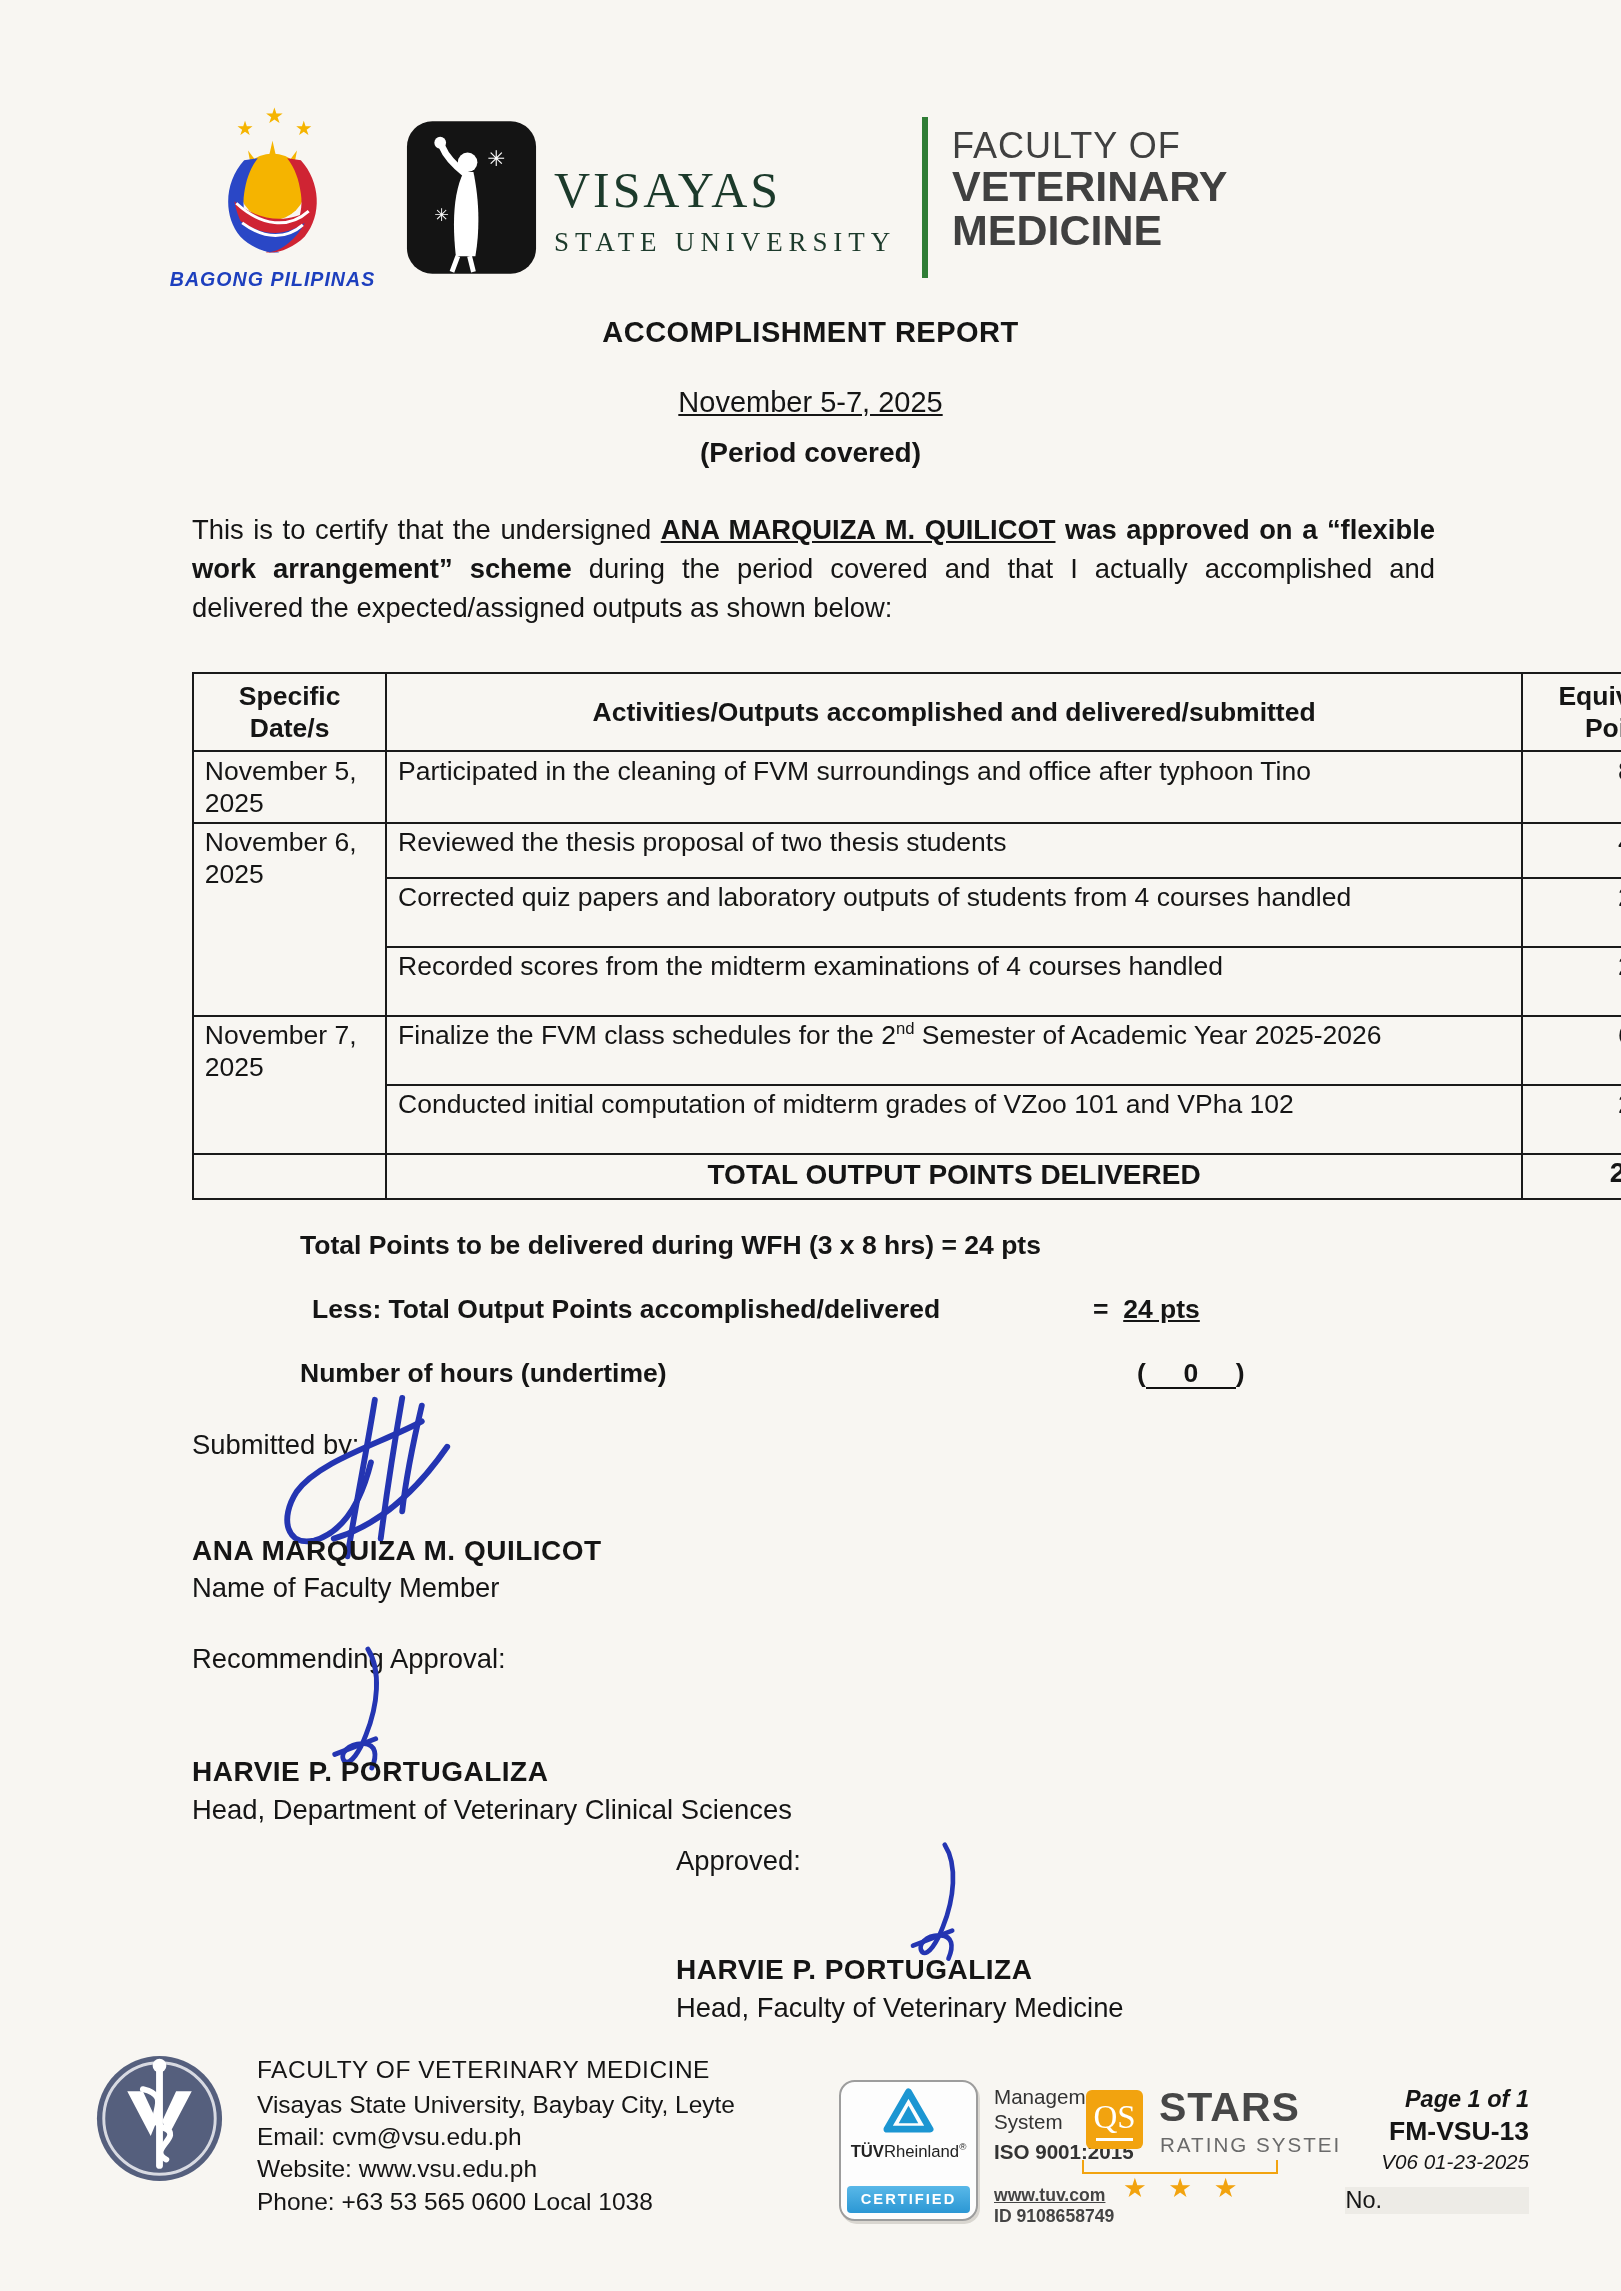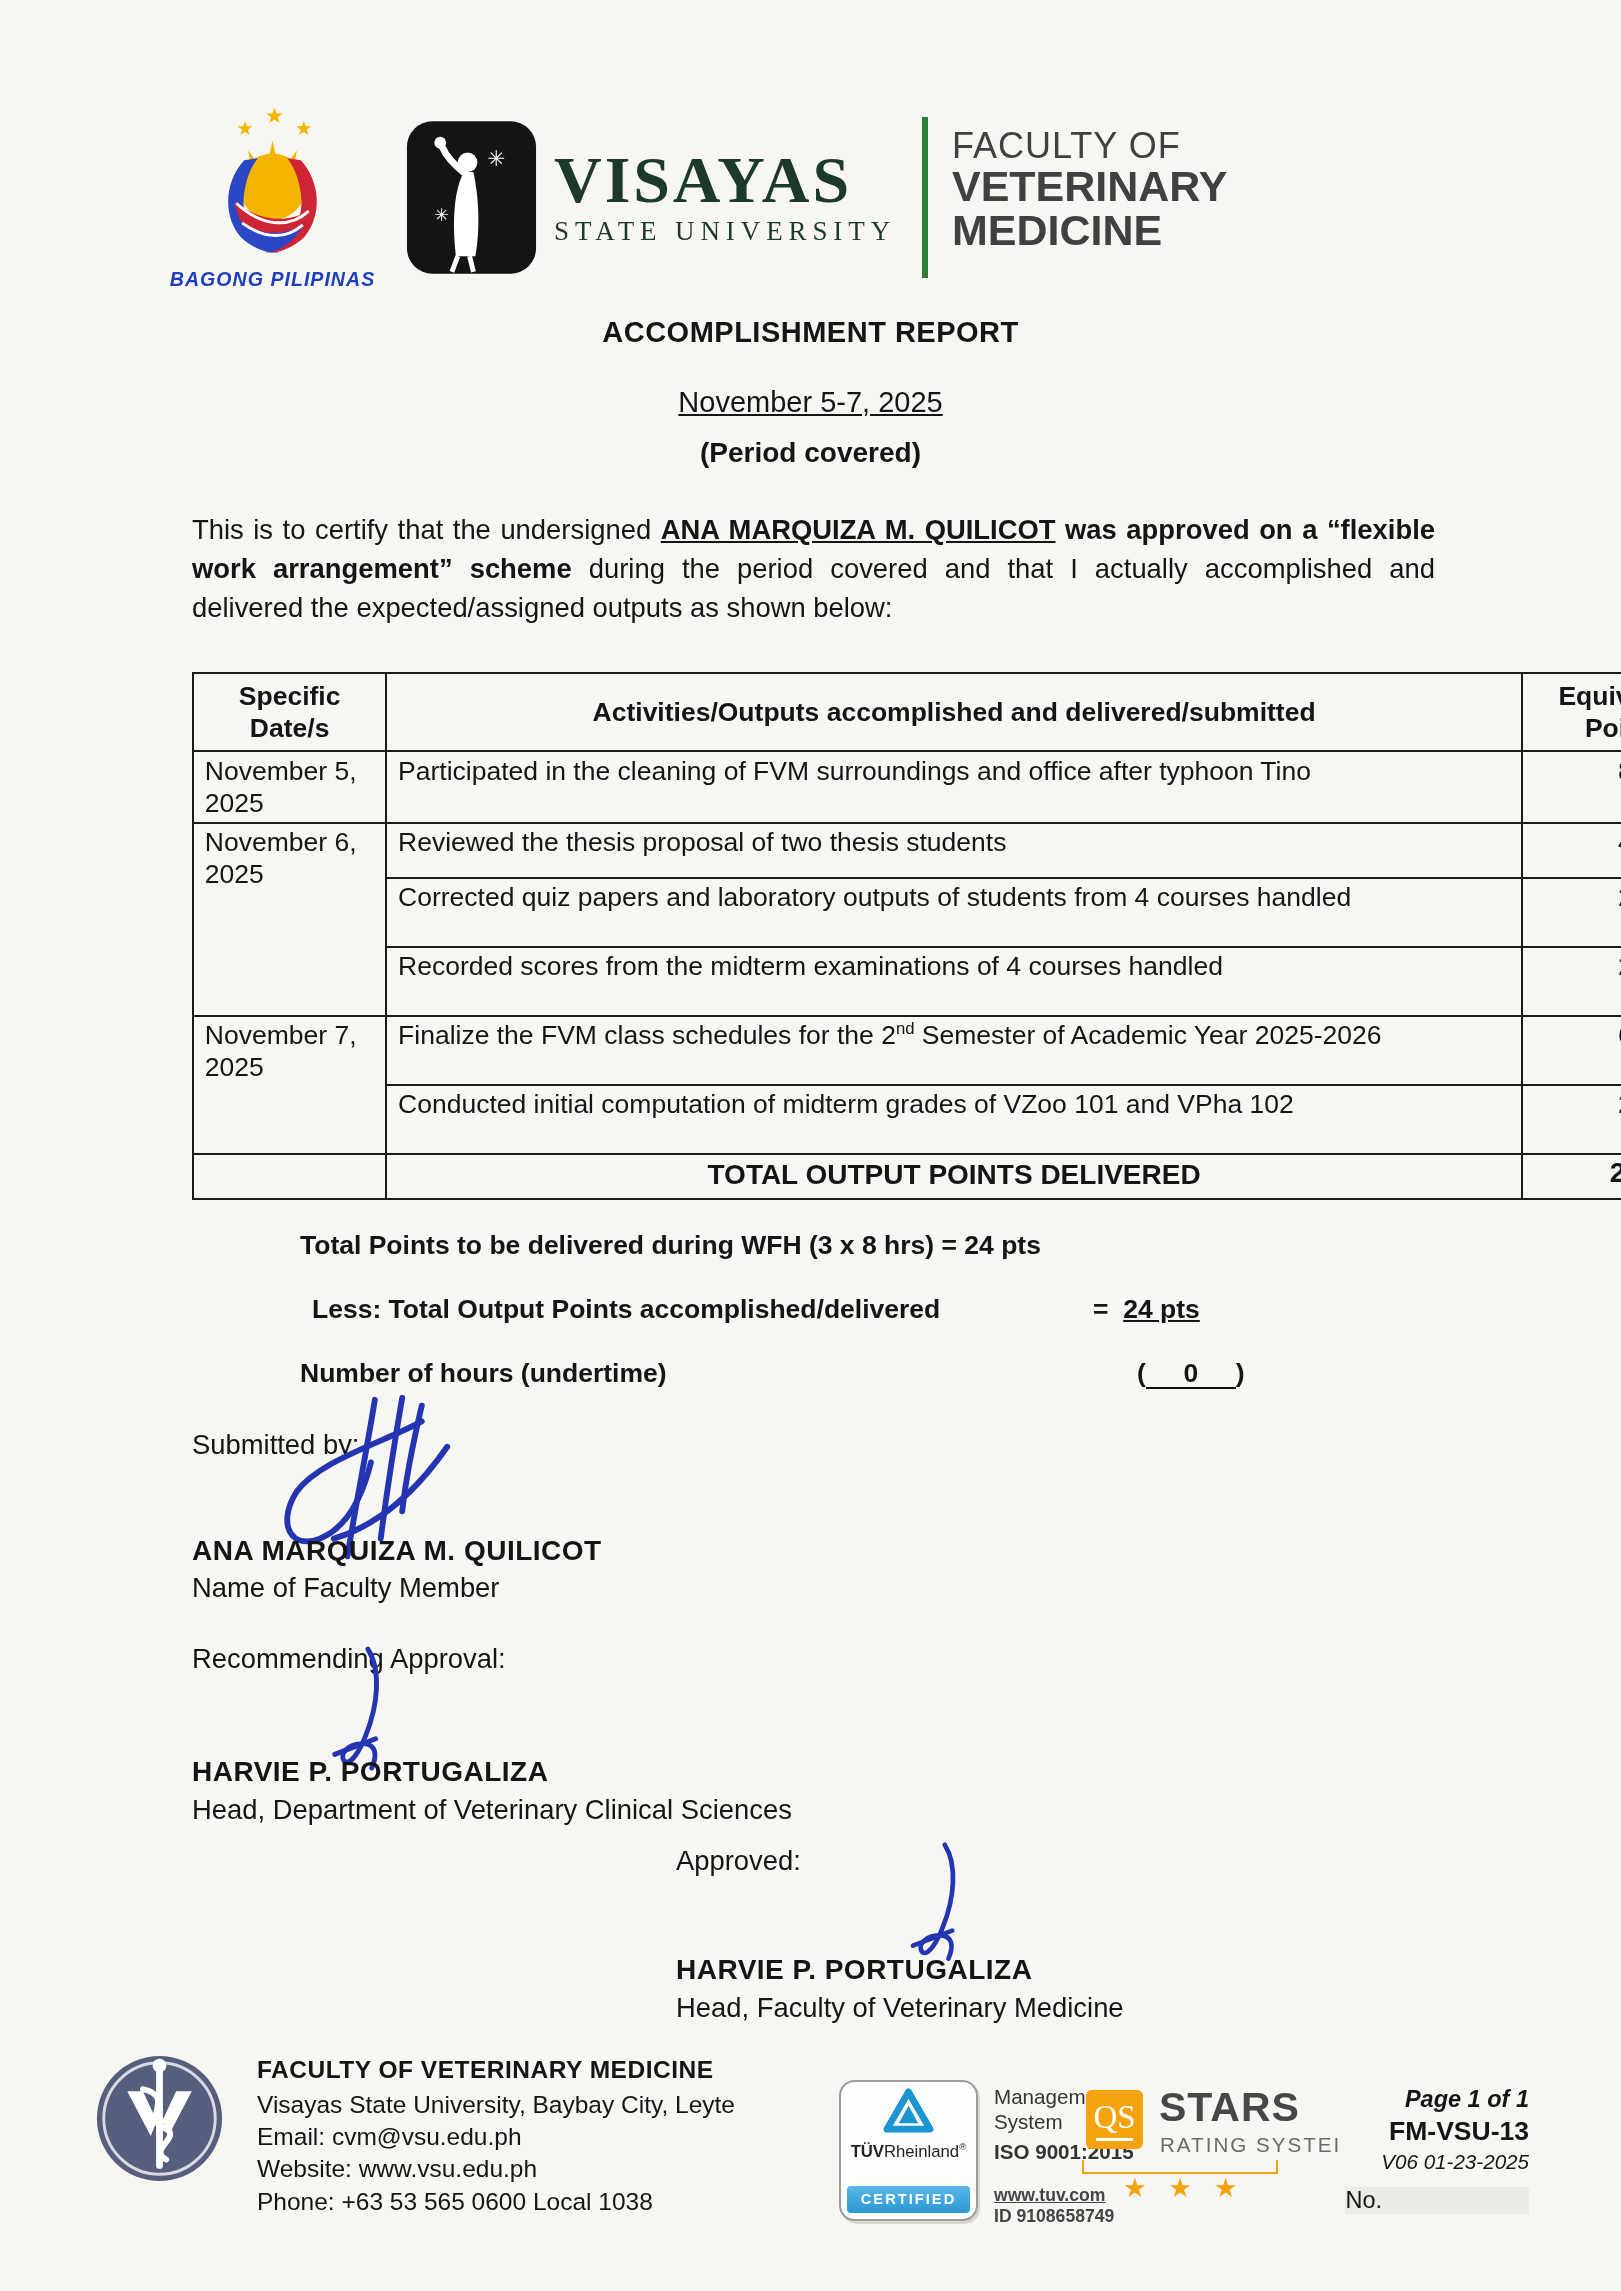--- a/index.html
+++ b/index.html
@@ -8,21 +8,21 @@
     background:#f8f6f2;
     font-family:"Liberation Sans", sans-serif;
     color:#151515; overflow:hidden;
   }
   
   .hdr{position:absolute; top:84px; left:167px; display:flex; align-items:flex-start;}
   .bagong{width:211px; text-align:center;}
   .bagong-caption{margin-top:3.9px; font-size:19.6px; font-weight:bold; font-style:italic; color:#1d3fbe; letter-spacing:1px;}
   .vsu-badge{margin-left:27.4px; margin-top:35px;}
   .vsu-wordmark{margin-left:15.7px; margin-top:61px; color:#1c3a2b;}
-  .vsu-wordmark .big{font-size:66px; font-weight:bold; letter-spacing:2.9px; line-height:69px; font-family:"Liberation Serif", serif;}
+  .vsu-wordmark .big{font-size:50px; font-weight:normal; letter-spacing:2.9px; line-height:69px; font-family:"Liberation Serif", serif;margin-top:11px;}
   .vsu-wordmark .small{font-size:27px; letter-spacing:5.9px; margin-top:2px; font-family:"Liberation Serif", serif;}
   .green-bar{width:6.9px; height:161px; background:#2f7d36; margin:33px 0 0 25.5px;}
   .faculty-block{margin:43px 0 0 23.5px; color:#404040;}
   .faculty-block .l1{font-size:36px; letter-spacing:1px; font-weight:400; line-height:37px;}
   .faculty-block .l2,.faculty-block .l3{font-size:43px; font-weight:800; line-height:44px; letter-spacing:0px;}
   
   .doc-title{position:absolute; top:316px; left:0; width:100%; text-align:center; font-size:29px; font-weight:bold; letter-spacing:0.5px;}
   .period-date{position:absolute; top:386px; left:0; width:100%; text-align:center; font-size:29px; text-decoration:underline;}
   .period-caption{position:absolute; top:437px; left:0; width:100%; text-align:center; font-size:28px; font-weight:bold;}
   
@@ -42,21 +42,21 @@
   
   .sumline{position:absolute; font-size:26.5px; font-weight:bold; white-space:nowrap;}
   .u{ text-decoration:underline;}
   .blank-zero{display:inline-block; width:90px; border-bottom:2.9px solid #111; text-align:center; line-height:25.5px;}
   
   .label,.role{position:absolute; font-size:27.4px;}
   .sig-name{position:absolute; font-size:28px; font-weight:bold; letter-spacing:0.5px;}
   .sig{position:absolute;}
   
   .ftr-text{position:absolute; left:257px; font-size:24.5px; line-height:32px;}
-  .ftr-title{position:absolute; left:257px; font-size:24.5px; font-weight:bold; letter-spacing:0.5px;}
+  .ftr-title{position:absolute; left:257px; font-size:24.5px; font-weight:normal; letter-spacing:0.5px;}
   .vet-logo{position:absolute; left:94px; top:2050px;}
   .tuv-card{position:absolute; left:839px; top:2080px; width:135px; height:137px; background:#fdfdfd; border:2.9px solid #9d9d9d; border-radius:15.7px; box-shadow:2px 2.9px 0 #d9d6d0; text-align:center;}
   .tuv-brand{font-size:16.7px; color:#222; margin-top:2px;}
   .tuv-brand .b{font-weight:bold;}
   .tuv-band{position:absolute; bottom:5.9px; left:5.9px; right:5.9px; height:27.4px; background:linear-gradient(#59b8e8,#2b97d4); border-radius:3.9px; color:#fff; font-size:14.7px; font-weight:bold; letter-spacing:2px; line-height:27.4px;}
   .tuv-side{position:absolute; left:994px; font-size:20.6px; line-height:25.5px; color:#333;}
   .tuv-side.small{font-size:17.6px; line-height:22.5px; color:#444; font-weight:bold;}
   .qs-box{position:absolute; left:1086px; top:2090px; width:57px; height:59px; background:#f2a30f; border-radius:5.9px; color:#fff; text-align:center; font-family:"Liberation Serif", serif; font-size:33px; line-height:55px;}
   .qs-box .bar{position:absolute; left:9.8px; right:9.8px; bottom:7.8px; height:2.9px; background:#fff;}
   .qs-stars-word{position:absolute; left:1159px; top:2084px; font-size:41px; font-weight:800; color:#474747; letter-spacing:1px;}

